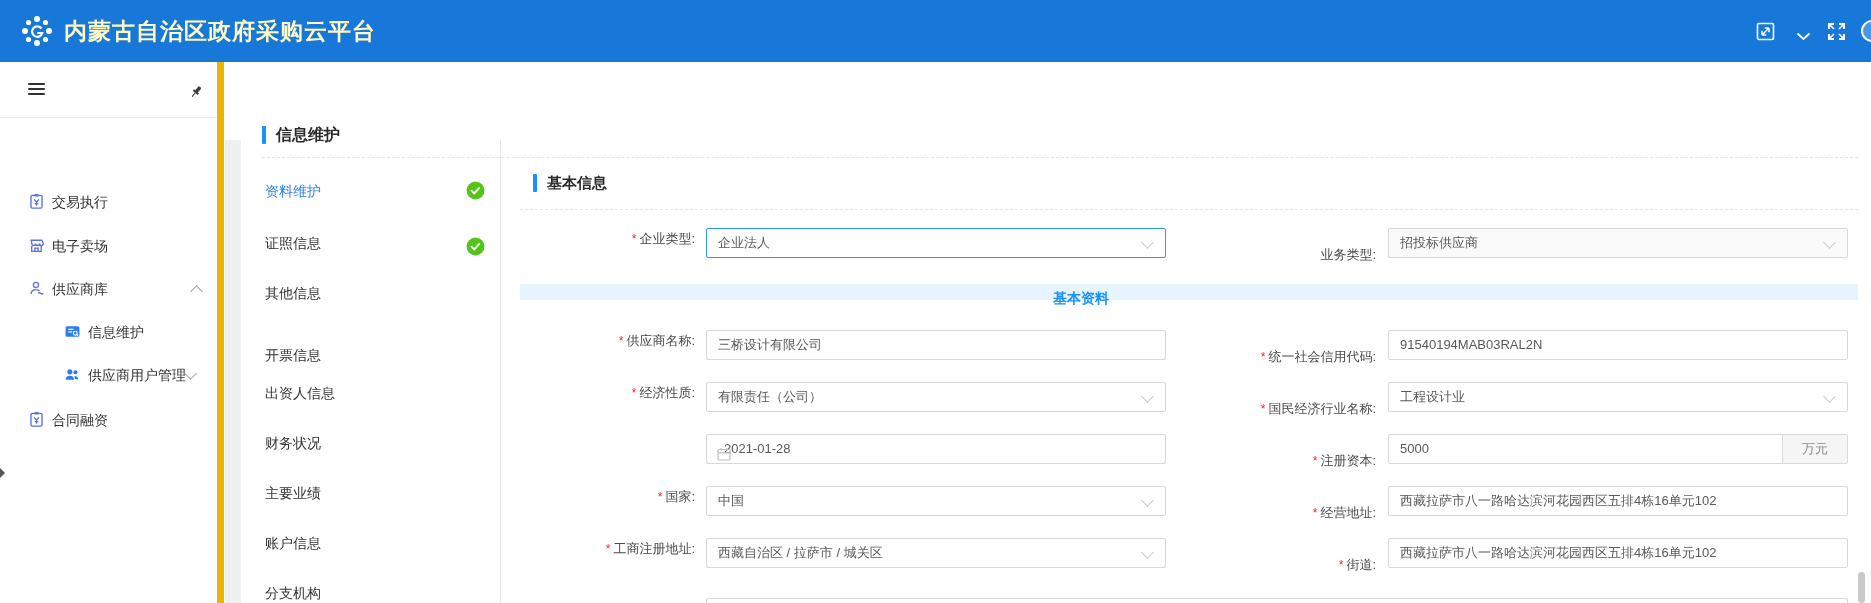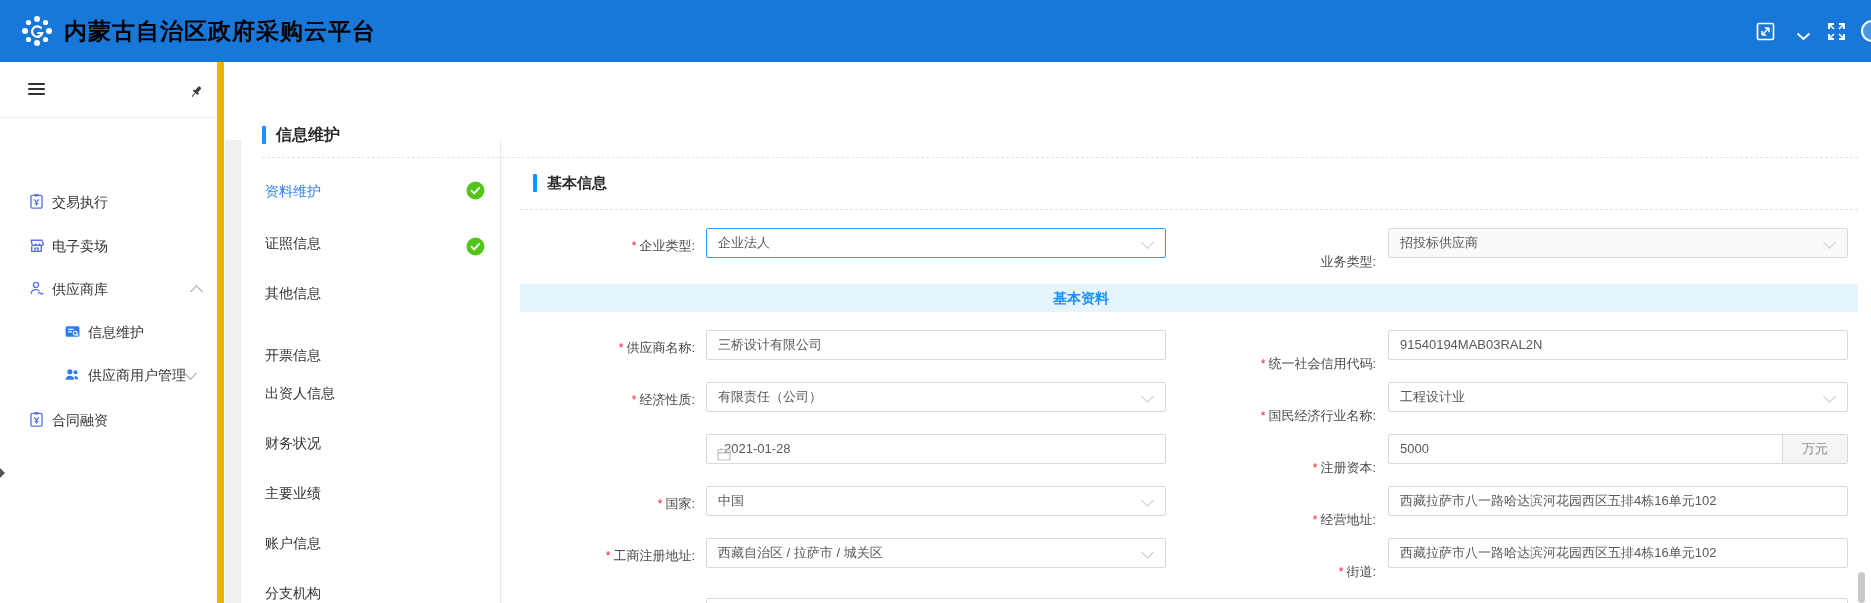--- a/index.html
+++ b/index.html
@@ -3,21 +3,21 @@
 <meta charset="utf-8">
 <style>
   html,body{margin:0;padding:0;background:#fff;}
   .screen{position:relative;width:1871px;height:603px;overflow:hidden;
     font-family:"Liberation Sans","DejaVu Sans",sans-serif;background:#fff;}
 
   
   .topbar{position:absolute;left:0;top:0;width:1871px;height:62px;background:#1778d9;}
   .logo{position:absolute;left:20px;top:14px;width:34px;height:34px;}
   .apptitle{position:absolute;left:64px;top:0;height:62px;line-height:62px;
-    color:#000000;font-size:23px;font-weight:700;letter-spacing:1px;white-space:nowrap;}
+    color:#fef9c3;font-size:23px;font-weight:700;letter-spacing:1px;white-space:nowrap;}
   .hicon{position:absolute;top:22px;cursor:pointer;}
   .hicon-resize{left:1756px;}
   .hicon-chevron{left:1796px;top:27px;}
   .hicon-full{left:1828px;top:23px;}
   .avatar{position:absolute;left:1861px;top:20px;width:22px;height:22px;border-radius:50%;
     border:2px solid #fff;background:#4a97e4;box-sizing:border-box;}
 
   
   .sidebar{position:absolute;left:0;top:62px;width:224px;bottom:0;background:#fff;border-right:7px solid #eab308;box-sizing:border-box;}
   .side-top{position:absolute;left:0;top:0;width:100%;height:55px;border-bottom:1px solid #ececec;}
@@ -46,24 +46,24 @@
   .page-title{position:absolute;left:276px;top:124px;height:22px;line-height:22px;font-size:16px;font-weight:700;color:#2b2b2b;}
   .sec-title{position:absolute;left:547px;top:173px;height:20px;line-height:20px;font-size:15px;font-weight:700;color:#2b2b2b;}
 
   
   .tab{position:absolute;left:240px;width:250px;height:22px;padding-left:25px;box-sizing:border-box;
     font-size:14px;color:#333;line-height:22px;cursor:pointer;white-space:nowrap;}
   .tab.active{color:#2e82f0;}
   .tab-check{position:absolute;left:466px;width:19px;height:19px;}
 
   
-  .band{position:absolute;left:520px;top:284px;width:1338px;height:28px;background:#e6f4fe;}
+  .band{position:absolute;left:520px;top:284px;width:1338px;height:16px;background:#e6f4fe;}
   .band-label{position:absolute;left:533px;top:0;line-height:28px;font-size:14px;font-weight:700;color:#1890ff;}
 
-  .flabel{position:absolute;height:30px;line-height:36px;font-size:13px;color:#4a4a4a;text-align:right;white-space:nowrap;}
+  .flabel{position:absolute;height:30px;line-height:22px;font-size:13px;color:#4a4a4a;text-align:right;white-space:nowrap;}
   .flabel .req{color:#f5222d;margin-right:3px;font-size:12px;}
   .l-lab{left:520px;width:175px;}
   .r-lab{left:1180px;width:196px;margin-top:16px;}
   .fld{position:absolute;height:30px;box-sizing:border-box;background:#fff;border:1px solid #d9d9d9;border-radius:2px;
     font-size:13px;color:#595959;line-height:28px;padding:0 28px 0 11px;white-space:nowrap;overflow:hidden;cursor:pointer;}
   .l-fld{left:706px;width:460px;}
   .r-fld{left:1388px;width:460px;}
   .fld.focused{border-color:#2f9bf2;}
   .fld.disabled{background:#fafafa;font-family:Liberation Serif, serif;}
   .chev{position:absolute;right:13px;top:9px;width:8px;height:8px;

